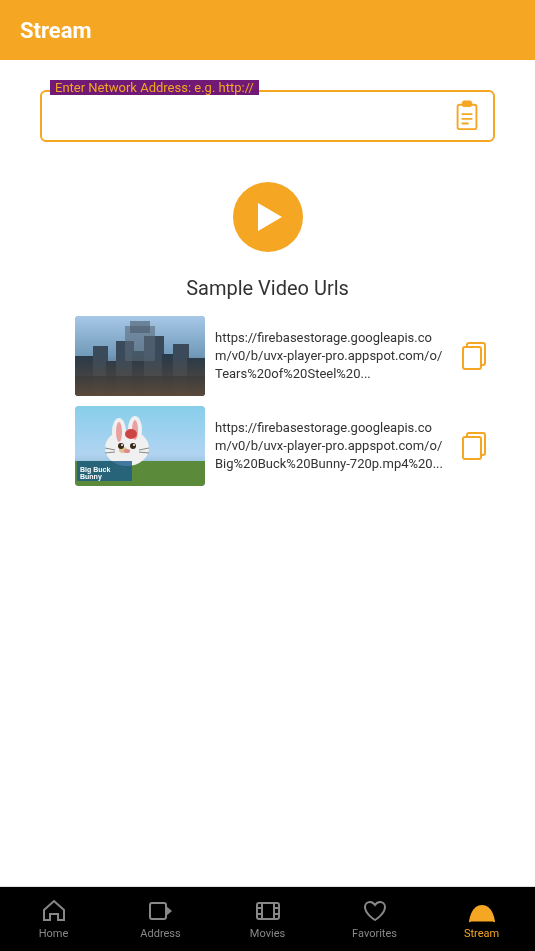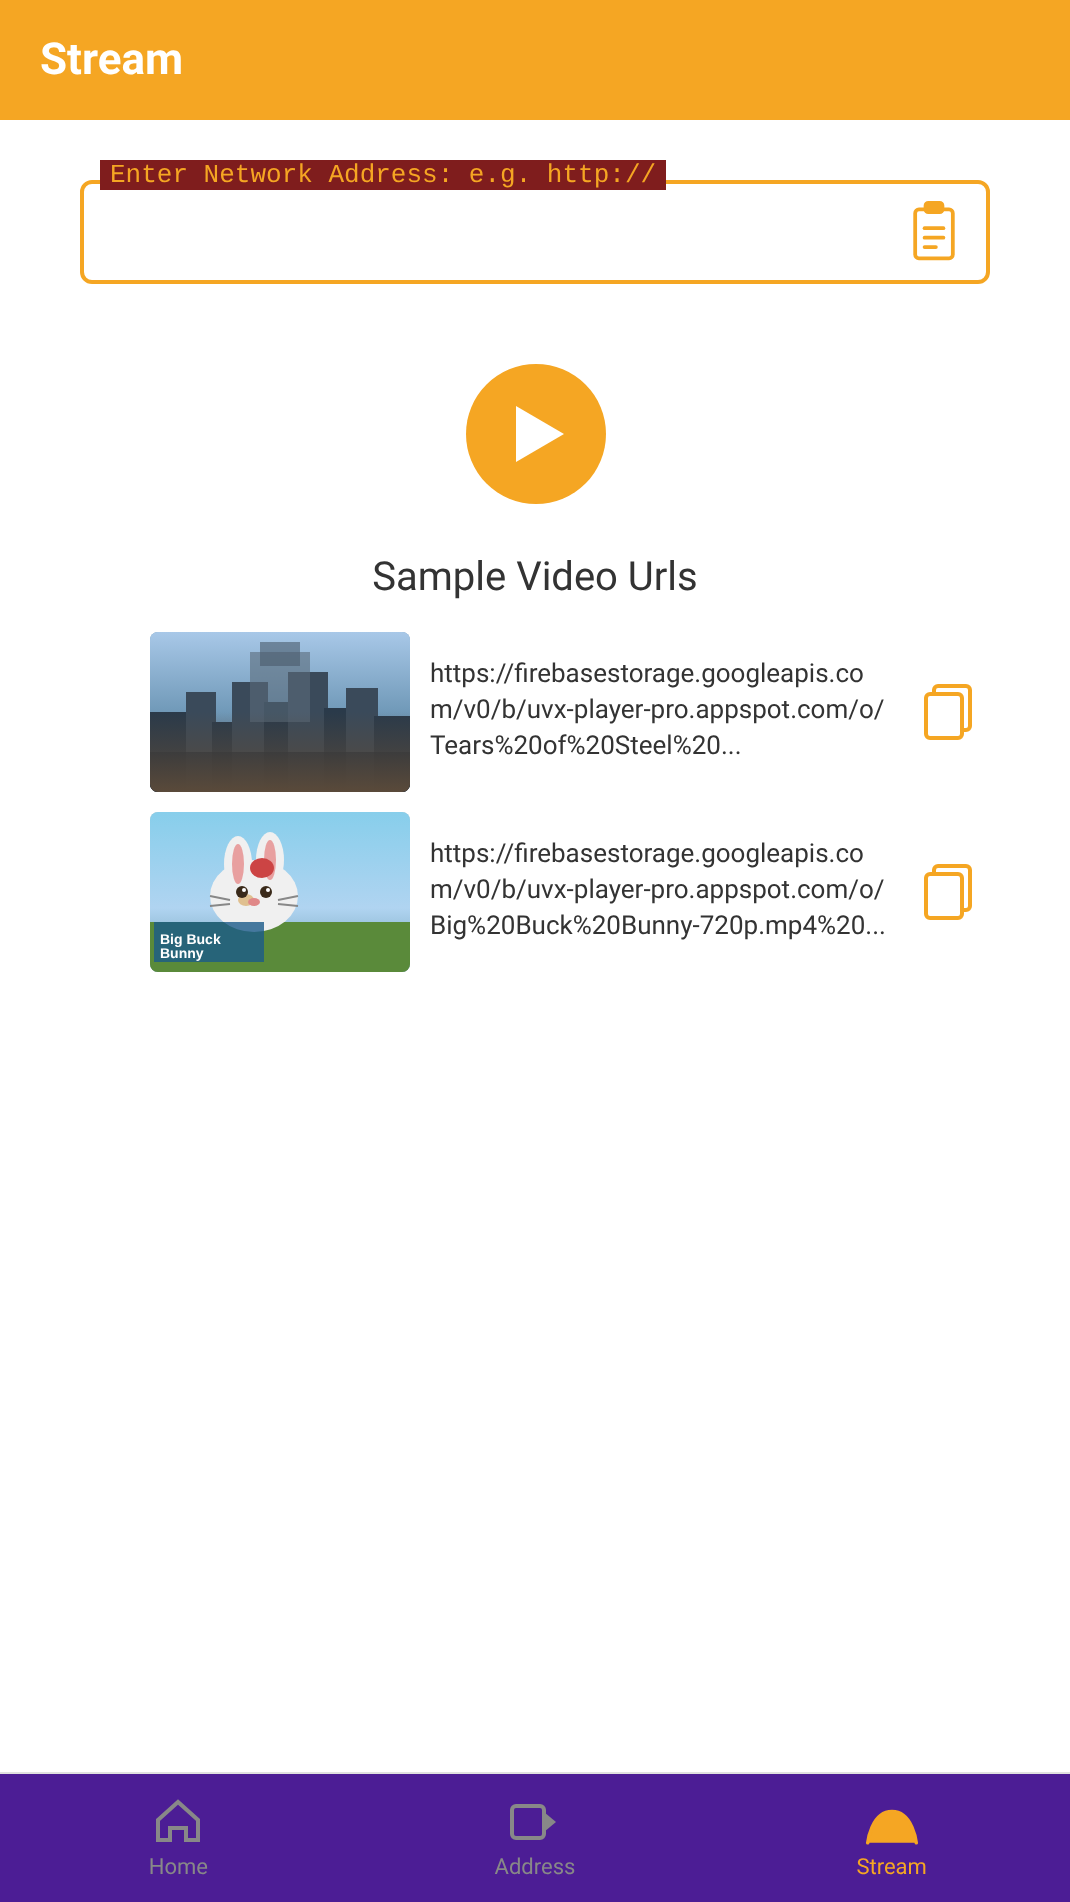--- a/index.html
+++ b/index.html
@@ -39,25 +39,24 @@
     
     .input-container {
       position: relative;
       width: 100%;
       margin-top: 10px;
     }
     .input-label {
       position: absolute;
       top: -10px;
       left: 10px;
-      background: #7f1d1d;
+      background: #701a75;
       padding: 0 5px;
       font-size: 13px;
       color: #F5A623;
-      font-family: Liberation Mono, monospace;
     }
     .input-row {
       display: flex;
       align-items: center;
       border: 2px solid #F5A623;
       border-radius: 6px;
       padding: 0;
       width: 100%;
     }
     .network-input {
@@ -169,21 +168,21 @@
       background: linear-gradient(180deg, transparent, #5a4a3a);
     }
 
     
     .bottom-nav {
       position: absolute;
       bottom: 0;
       left: 0;
       width: 100%;
       height: 65px;
-      background: #4c1d95;
+      background: #000000;
       border-top: 1px solid #e0e0e0;
       display: flex;
       align-items: center;
       justify-content: space-around;
     }
     .nav-item {
       display: flex;
       flex-direction: column;
       align-items: center;
       justify-content: center;
@@ -359,21 +358,43 @@
   <div class="nav-item">
     <div class="nav-icon">
       <svg width="26" height="26" viewBox="0 0 26 26" fill="none" xmlns="http://www.w3.org/2000/svg">
         <rect x="2" y="5" width="16" height="16" rx="2" stroke="#888" stroke-width="2" fill="none"></rect>
         <polygon points="24,13 18,8 18,18" fill="#888"></polygon>
       </svg>
     </div>
     <span class="nav-label">Address</span>
   </div>
 
-
+  <div class="nav-item">
+    <div class="nav-icon">
+      <svg width="26" height="26" viewBox="0 0 26 26" fill="none" xmlns="http://www.w3.org/2000/svg">
+        <rect x="2" y="5" width="22" height="16" rx="2" stroke="#888" stroke-width="2" fill="none"></rect>
+        <line x1="7" y1="5" x2="7" y2="21" stroke="#888" stroke-width="2"></line>
+        <line x1="19" y1="5" x2="19" y2="21" stroke="#888" stroke-width="2"></line>
+        <line x1="2" y1="10" x2="7" y2="10" stroke="#888" stroke-width="2"></line>
+        <line x1="19" y1="10" x2="24" y2="10" stroke="#888" stroke-width="2"></line>
+        <line x1="2" y1="16" x2="7" y2="16" stroke="#888" stroke-width="2"></line>
+        <line x1="19" y1="16" x2="24" y2="16" stroke="#888" stroke-width="2"></line>
+      </svg>
+    </div>
+    <span class="nav-label">Movies</span>
+  </div>
+
+  <div class="nav-item">
+    <div class="nav-icon">
+      <svg width="26" height="26" viewBox="0 0 26 26" fill="none" xmlns="http://www.w3.org/2000/svg">
+        <path d="M13 22C13 22 3 16 3 9C3 6.2 5.2 4 8 4C10 4 11.8 5.2 13 7C14.2 5.2 16 4 18 4C20.8 4 23 6.2 23 9C23 16 13 22 13 22Z" stroke="#888" stroke-width="2" fill="none"></path>
+      </svg>
+    </div>
+    <span class="nav-label">Favorites</span>
+  </div>
 
   <div class="nav-item active">
     <div class="nav-icon">
       <svg width="30" height="26" viewBox="0 0 30 26" fill="none" xmlns="http://www.w3.org/2000/svg">
 
         <circle cx="15" cy="15" r="3" fill="#F5A623"></circle>
         <path d="M9 20C9 20 10 14 15 14C20 14 21 20 21 20" stroke="#F5A623" stroke-width="2" fill="none" stroke-linecap="round"></path>
         <path d="M5 23C5 23 6.5 11 15 11C23.5 11 25 23 25 23" stroke="#F5A623" stroke-width="2" fill="none" stroke-linecap="round"></path>
         <path d="M1 25C1 25 3 7 15 7C27 7 29 25 29 25" stroke="#F5A623" stroke-width="2" fill="none" stroke-linecap="round"></path>
       </svg>

